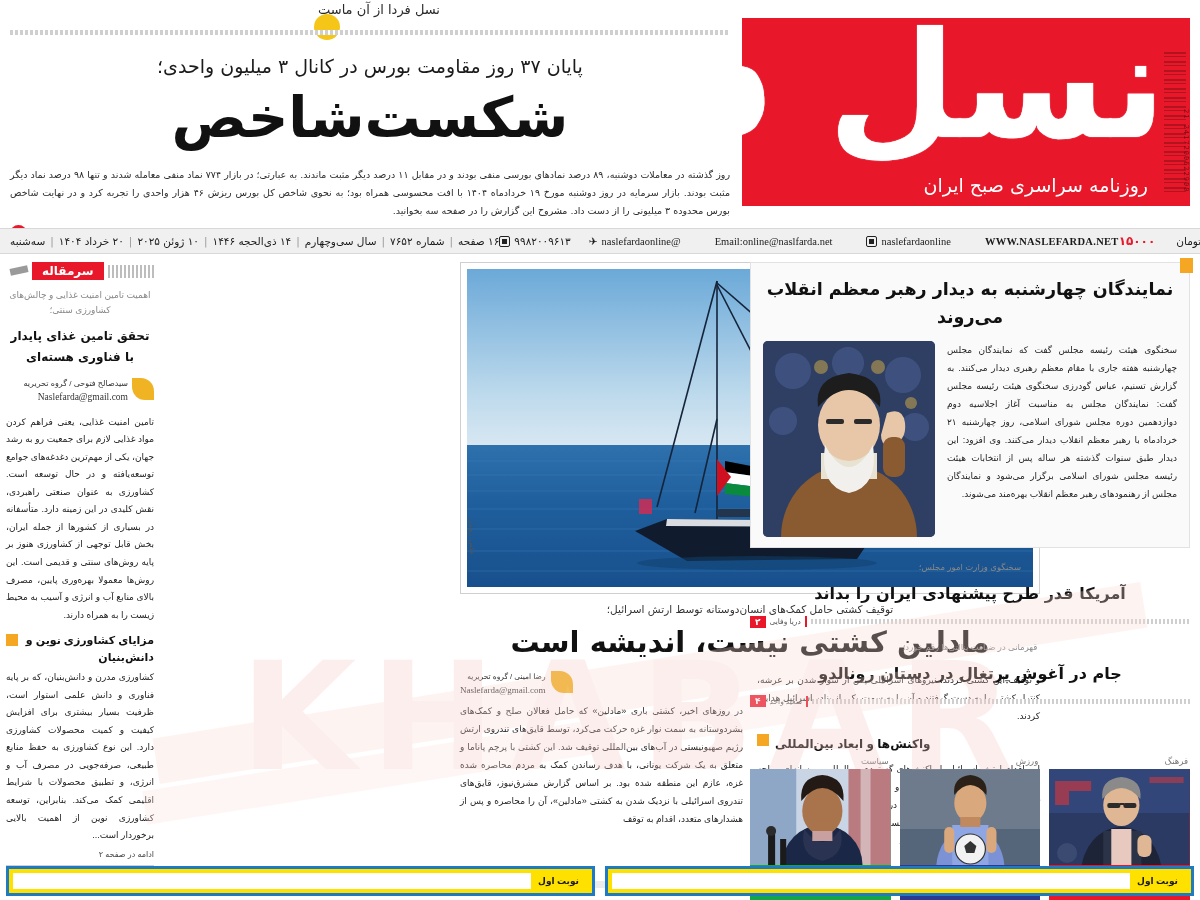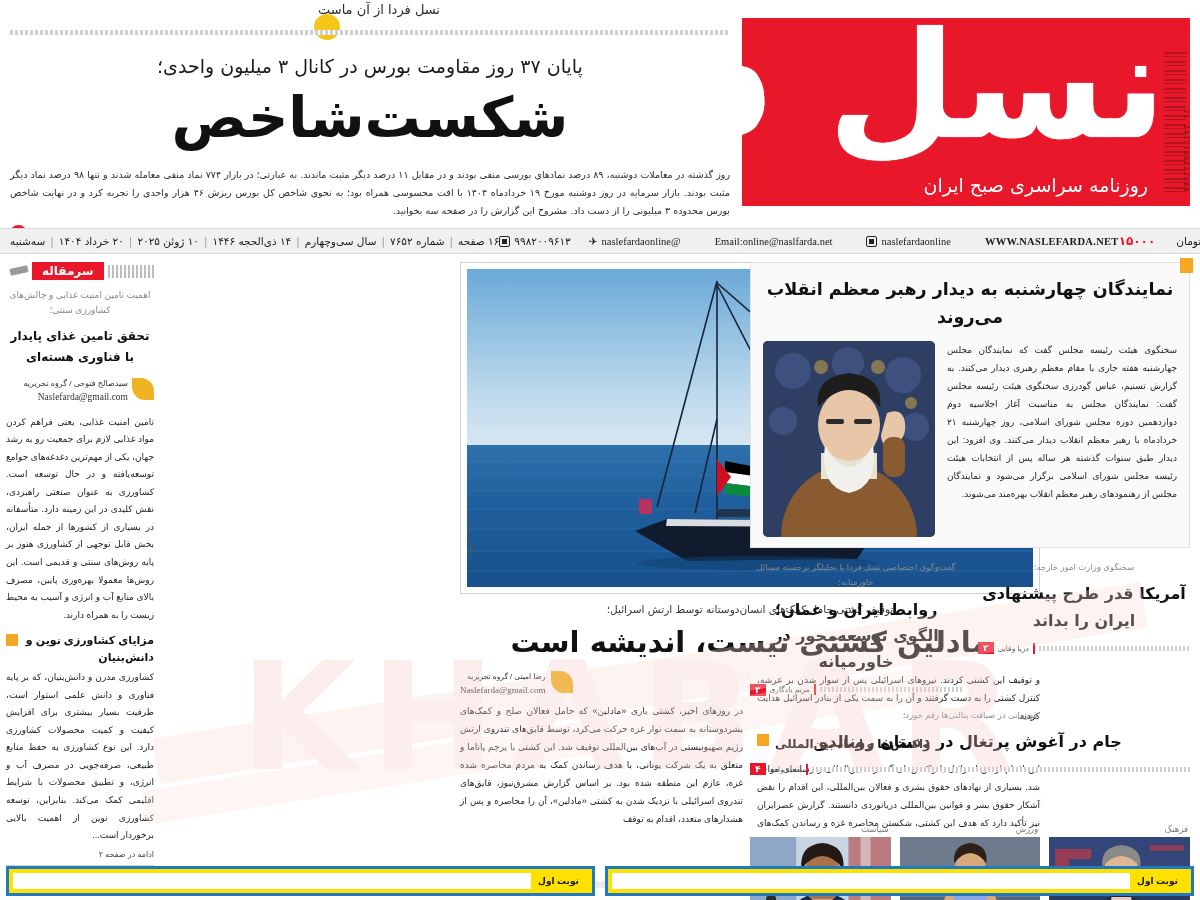--- a/index.html
+++ b/index.html
@@ -400,31 +400,21 @@
             <path d="M124 72 q16 -6 18 10 q2 18 -14 22 q-10 2 -10 -10z" fill="#e8c7a8"></path>
             <rect x="120" y="96" width="22" height="40" rx="9" fill="#8a5a30"></rect>
           </svg>
         </div>
         <div class="lead-text">سخنگوی هیئت رئیسه مجلس گفت که نمایندگان مجلس چهارشنبه هفته جاری با مقام معظم رهبری دیدار می‌کنند. به گزارش تسنیم، عباس گودرزی سخنگوی هیئت رئیسه مجلس گفت: نمایندگان مجلس به مناسبت آغاز اجلاسیه دوم دوازدهمین دوره مجلس شورای اسلامی، روز چهارشنبه ۲۱ خردادماه با رهبر معظم انقلاب دیدار می‌کنند. وی افزود: این دیدار طبق سنوات گذشته هر ساله پس از انتخابات هیئت رئیسه مجلس شورای اسلامی برگزار می‌شود و نمایندگان مجلس از رهنمودهای رهبر معظم انقلاب بهره‌مند می‌شوند.</div>
       </div>
     </div>
 
     <div class="two-up">
       <div>
-        <div class="art-kicker">گفت‌وگوی اختصاصی نسل فردا با تحلیلگر برجسته مسائل خاورمیانه؛</div>
-        <div class="art-title">روابط ایران و عمان؛ الگوی توسعه‌محور در خاورمیانه</div>
-        <div class="art-foot">
-          <div class="pg-badge">۳</div>
-          <div class="writer">مریم یادگاری</div>
-          <div class="dash"></div>
-          <div class="fill"></div>
-        </div>
-      </div>
-      <div>
-        <div class="art-kicker">سخنگوی وزارت امور خارجه؛</div>
+        <div class="art-kicker">سخنگوی وزارت امور مجلس؛</div>
         <div class="art-title">آمریکا قدر طرح پیشنهادی ایران را بداند</div>
         <div class="art-foot">
           <div class="pg-badge">۲</div>
           <div class="writer">دریا وفایی</div>
           <div class="dash"></div>
           <div class="fill"></div>
         </div>
       </div>
     </div>
 

